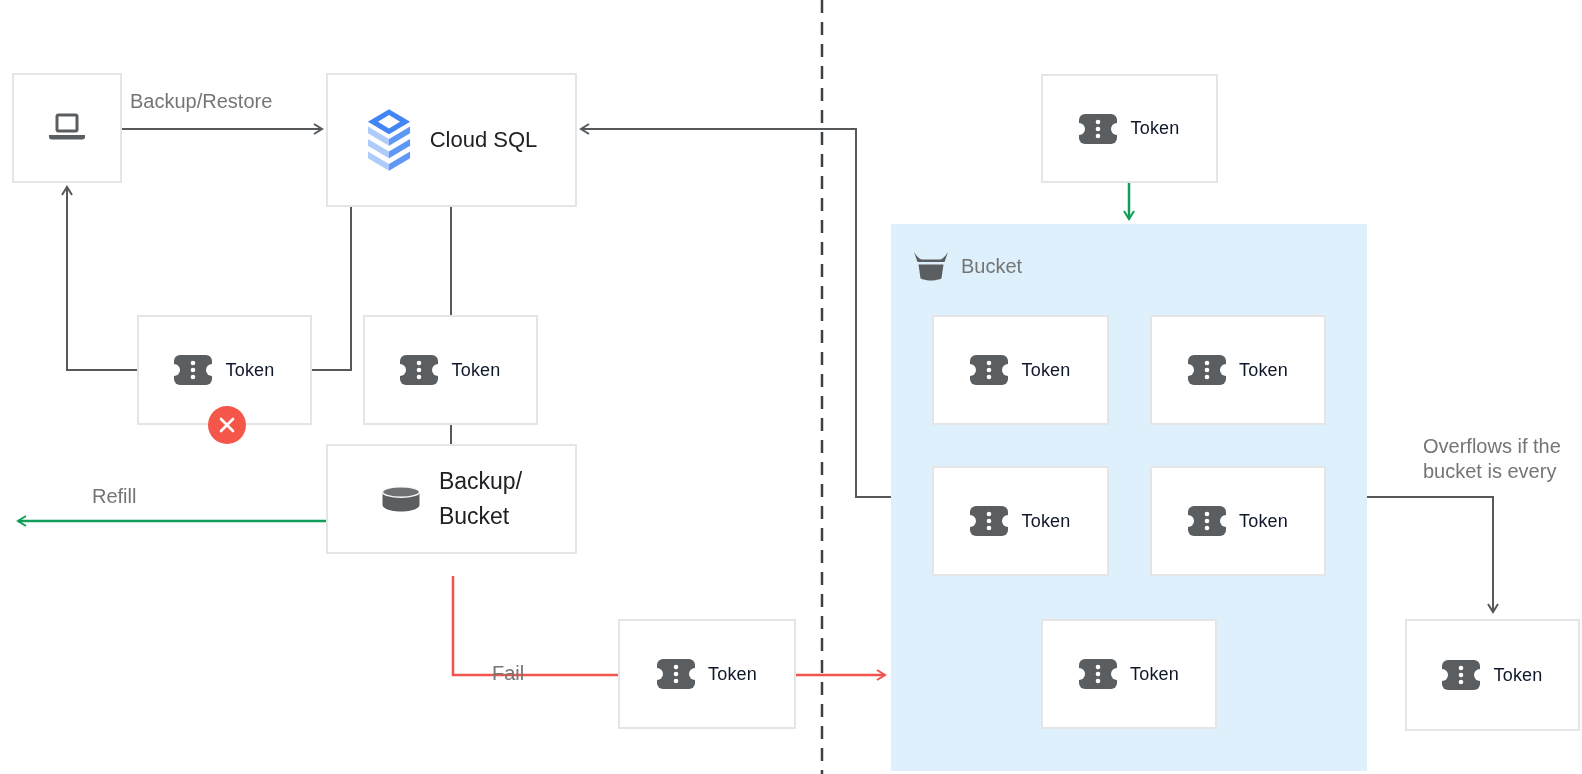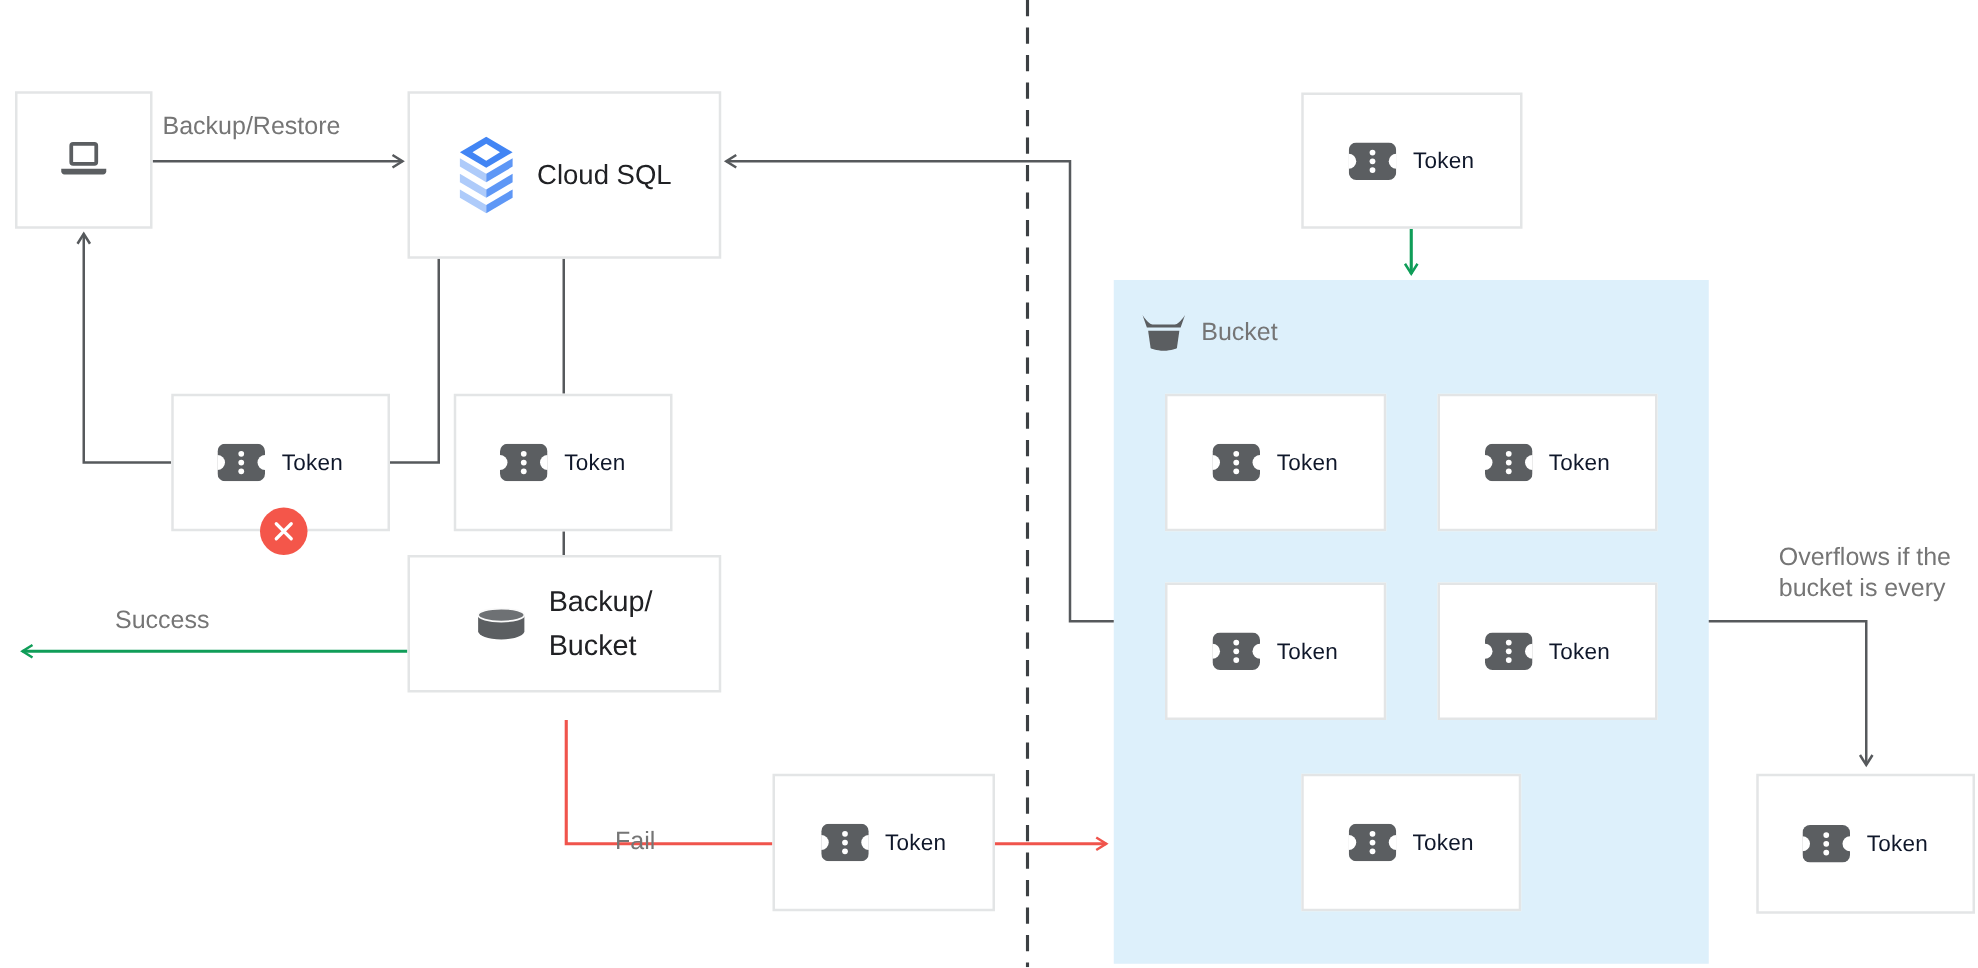--- a/index.html
+++ b/index.html
@@ -126,21 +126,21 @@
     <svg class="icon" width="40" height="28" viewBox="0 0 40 28">
       <path d="M1.5,7 L1.5,20 C1.5,23.5 9.5,26.5 20,26.5 C30.5,26.5 38.5,23.5 38.5,20 L38.5,7 Z" fill="#5b5e61"></path>
       <ellipse cx="20" cy="7" rx="18.5" ry="5.2" fill="#6e7174" stroke="#fafafa" stroke-width="1.4"></ellipse>
     </svg>
     <span class="backup-label">
       <span>Backup/</span><br>
       <span>Bucket</span>
     </span>
   </div>
 
-  <div class="edge-label" style="left:92px;top:485px;width:160px;">Success</div>
+  <div class="edge-label" style="left:92px;top:485px;width:160px;">Refill</div>
 
   <div class="edge-label" style="left:492px;top:662px;width:90px;">Fail</div>
 
   <div class="box token-box" style="left:618px;top:619px;width:178px;height:110px;">
     <svg class="icon" width="38" height="30" viewBox="0 0 38 30">
       <rect x="0" y="0" width="38" height="30" rx="6" fill="#5b5e61"></rect>
       <circle cx="0" cy="15" r="6" fill="#ffffff"></circle>
         <circle cx="38" cy="15" r="6" fill="#ffffff"></circle>
       <circle cx="19" cy="8" r="2.3" fill="#ffffff"></circle>
         <circle cx="19" cy="15" r="2.3" fill="#ffffff"></circle>

